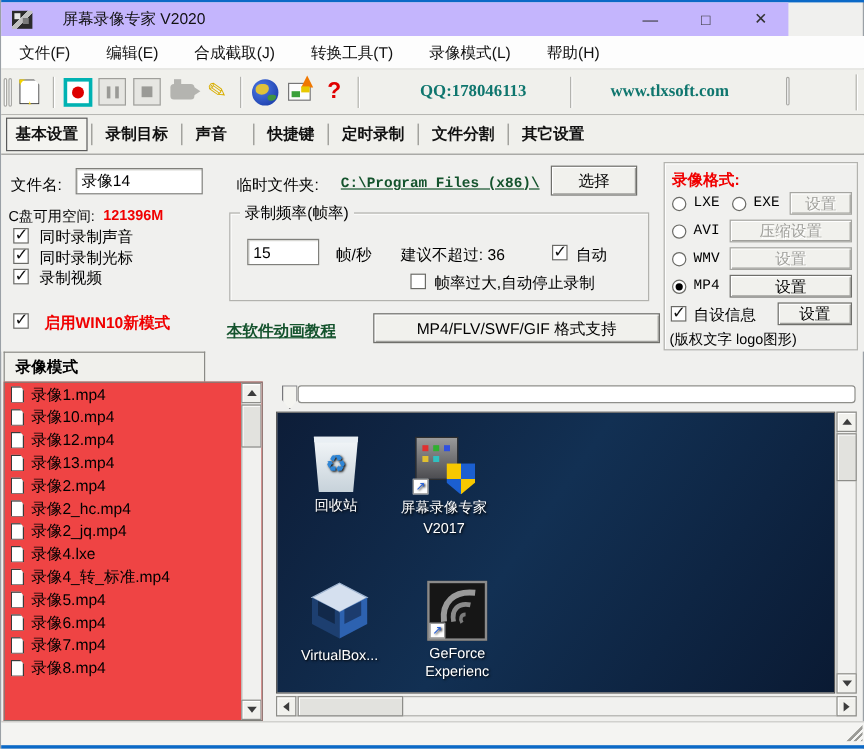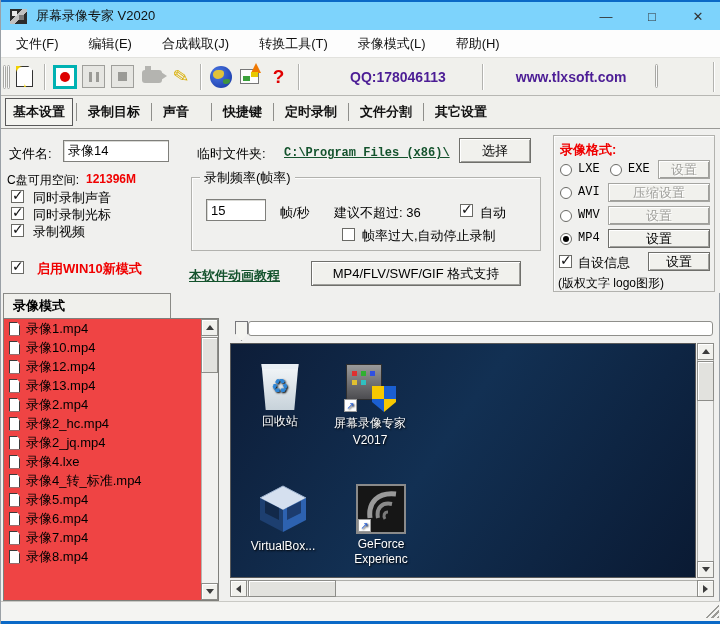--- a/index.html
+++ b/index.html
@@ -4,22 +4,22 @@
 <style>
   * { margin:0; padding:0; box-sizing:border-box; }
   html,body { width:720px; height:624px; overflow:hidden; background:#d8d8d8;
               font-family:"Liberation Sans","DejaVu Sans",sans-serif; }
   .window { position:relative; width:720px; height:624px; background:#f0f0ee;
             border-left:1px solid #9aa0a6; border-right:1px solid #9aa0a6; }
   .accent-top { position:absolute; left:0; top:0; width:720px; height:2px; background:#0b69c7; }
   .accent-bottom { position:absolute; left:0; top:621px; width:720px; height:3px; background:#0b69c7; }
 
   
-  .titlebar { position:absolute; left:0; top:2px; width:720px; height:28px; background:#7dd3fc;
-              display:flex; align-items:center; }
+  .titlebar { position:absolute; left:0; top:2px; width:656px; height:28px; background:#c4b5fd;
+              display:flex; align-items:center;gap:16px; }
   .app-ico { width:17px; height:15px; margin-left:9px; position:relative;
              background:linear-gradient(135deg,#2b2b2b 0 40%,#c0c0c0 40% 60%,#2b2b2b 60%); }
   .app-ico::after { content:""; position:absolute; left:2px; top:2px; width:5px; height:5px;
                     background:#e8e8e8; box-shadow:7px 4px 0 #7a7a7a; }
   .title-text { margin-left:9px; font-size:13px; color:#111; }
   .win-controls { position:absolute; right:0; top:0; height:28px; display:flex; }
   .win-btn { width:46px; height:28px; display:flex; align-items:center; justify-content:center;
              font-size:13px; color:#333; }
   
   .menubar { position:absolute; left:0; top:30px; width:720px; height:27px; background:#fdfdfd;
@@ -54,22 +54,22 @@
                background:radial-gradient(circle at 35% 35%,#4d7ae8,#12329e); position:relative; overflow:hidden; }
   .ico-globe::after { content:""; position:absolute; left:3px; top:4px; width:11px; height:9px;
                       background:#e0c23a; border-radius:50% 40% 60% 50%; box-shadow:8px 7px 0 -2px #3f9440; }
   .ico-capture { width:19px; height:15px; background:#fdfdfd; border:1px solid #777; position:relative; }
   .ico-capture::before { content:""; position:absolute; right:-3px; top:-7px; width:0; height:0;
                          border-left:5px solid transparent; border-right:5px solid transparent;
                          border-bottom:10px solid #f07800; }
   .ico-capture::after { content:""; position:absolute; left:2px; bottom:2px; width:7px; height:5px;
                         background:#3aa03a; box-shadow:8px -4px 0 #e8c800; }
   .ico-help { font-size:19px; font-weight:bold; color:#e00000; }
-  .tb-text { font-family:Liberation Sans, sans-serif; font-size:14px;
-             font-weight:bold; color:#4c1d95; }
+  .tb-text { font-family:Liberation Serif, serif; font-size:14px;
+             font-weight:bold; color:#0f766e; }
   .qq-text { margin-left:46px; }
   .web-text { margin-left:28px; }
   .grip-right { position:absolute; left:652px; top:6px; }
   .tb-endline { position:absolute; left:712px; top:4px; width:1px; height:30px; background:#b3b3af; box-shadow:1px 0 0 #fff; }
 
   
   .tabbar { position:absolute; left:0; top:96px; width:720px; height:32px; background:#f0f0ec;
             display:flex; align-items:center; font-size:13px; font-weight:bold; color:#111; }
   .tab { padding:5px 8px; white-space:nowrap; }
   .tab.active { border:1px solid #5a5a5a; background:#f4f4f0; margin-left:4px; padding:4px 7px; }
@@ -266,21 +266,21 @@
       <span class="cb checked" style="left:268px; top:26px;"></span>
       <span class="lbl" style="left:288px; top:26px;">自动</span>
       <span class="cb" style="left:150px; top:50px;"></span>
       <span class="lbl" style="left:170px; top:49px;">帧率过大,自动停止录制</span>
     </div>
 
     <span class="cb checked" style="left:10px; top:132px;"></span>
     <span class="lbl red" style="left:36px; top:131px; font-weight:bold;">启用WIN10新模式</span>
 
     <span class="lbl link" style="left:188px; top:138px;">本软件动画教程</span>
-    <div class="btn" style="left:310px; top:132px; width:210px; height:25px;">MP4/FLV/SWF/GIF  格式支持</div>
+    <div class="btn" style="left:310px; top:132px; width:239px; height:25px;">MP4/FLV/SWF/GIF  格式支持</div>
 
     <div class="groupbox" style="left:552px; top:6px; width:162px; height:157px;">
       <span class="lbl red" style="left:6px; top:5px; font-weight:bold;">录像格式:</span>
       <span class="rd" style="left:6px; top:28px;"></span>
       <span class="lbl" style="left:24px; top:26px; font-family:'Liberation Mono','DejaVu Sans Mono',monospace; font-size:12px;">LXE</span>
       <span class="rd" style="left:56px; top:28px;"></span>
       <span class="lbl" style="left:74px; top:26px; font-family:'Liberation Mono','DejaVu Sans Mono',monospace; font-size:12px;">EXE</span>
       <div class="btn disabled" style="left:104px; top:24px; width:52px; height:19px;">设置</div>
 
       <span class="rd" style="left:6px; top:51px;"></span>

